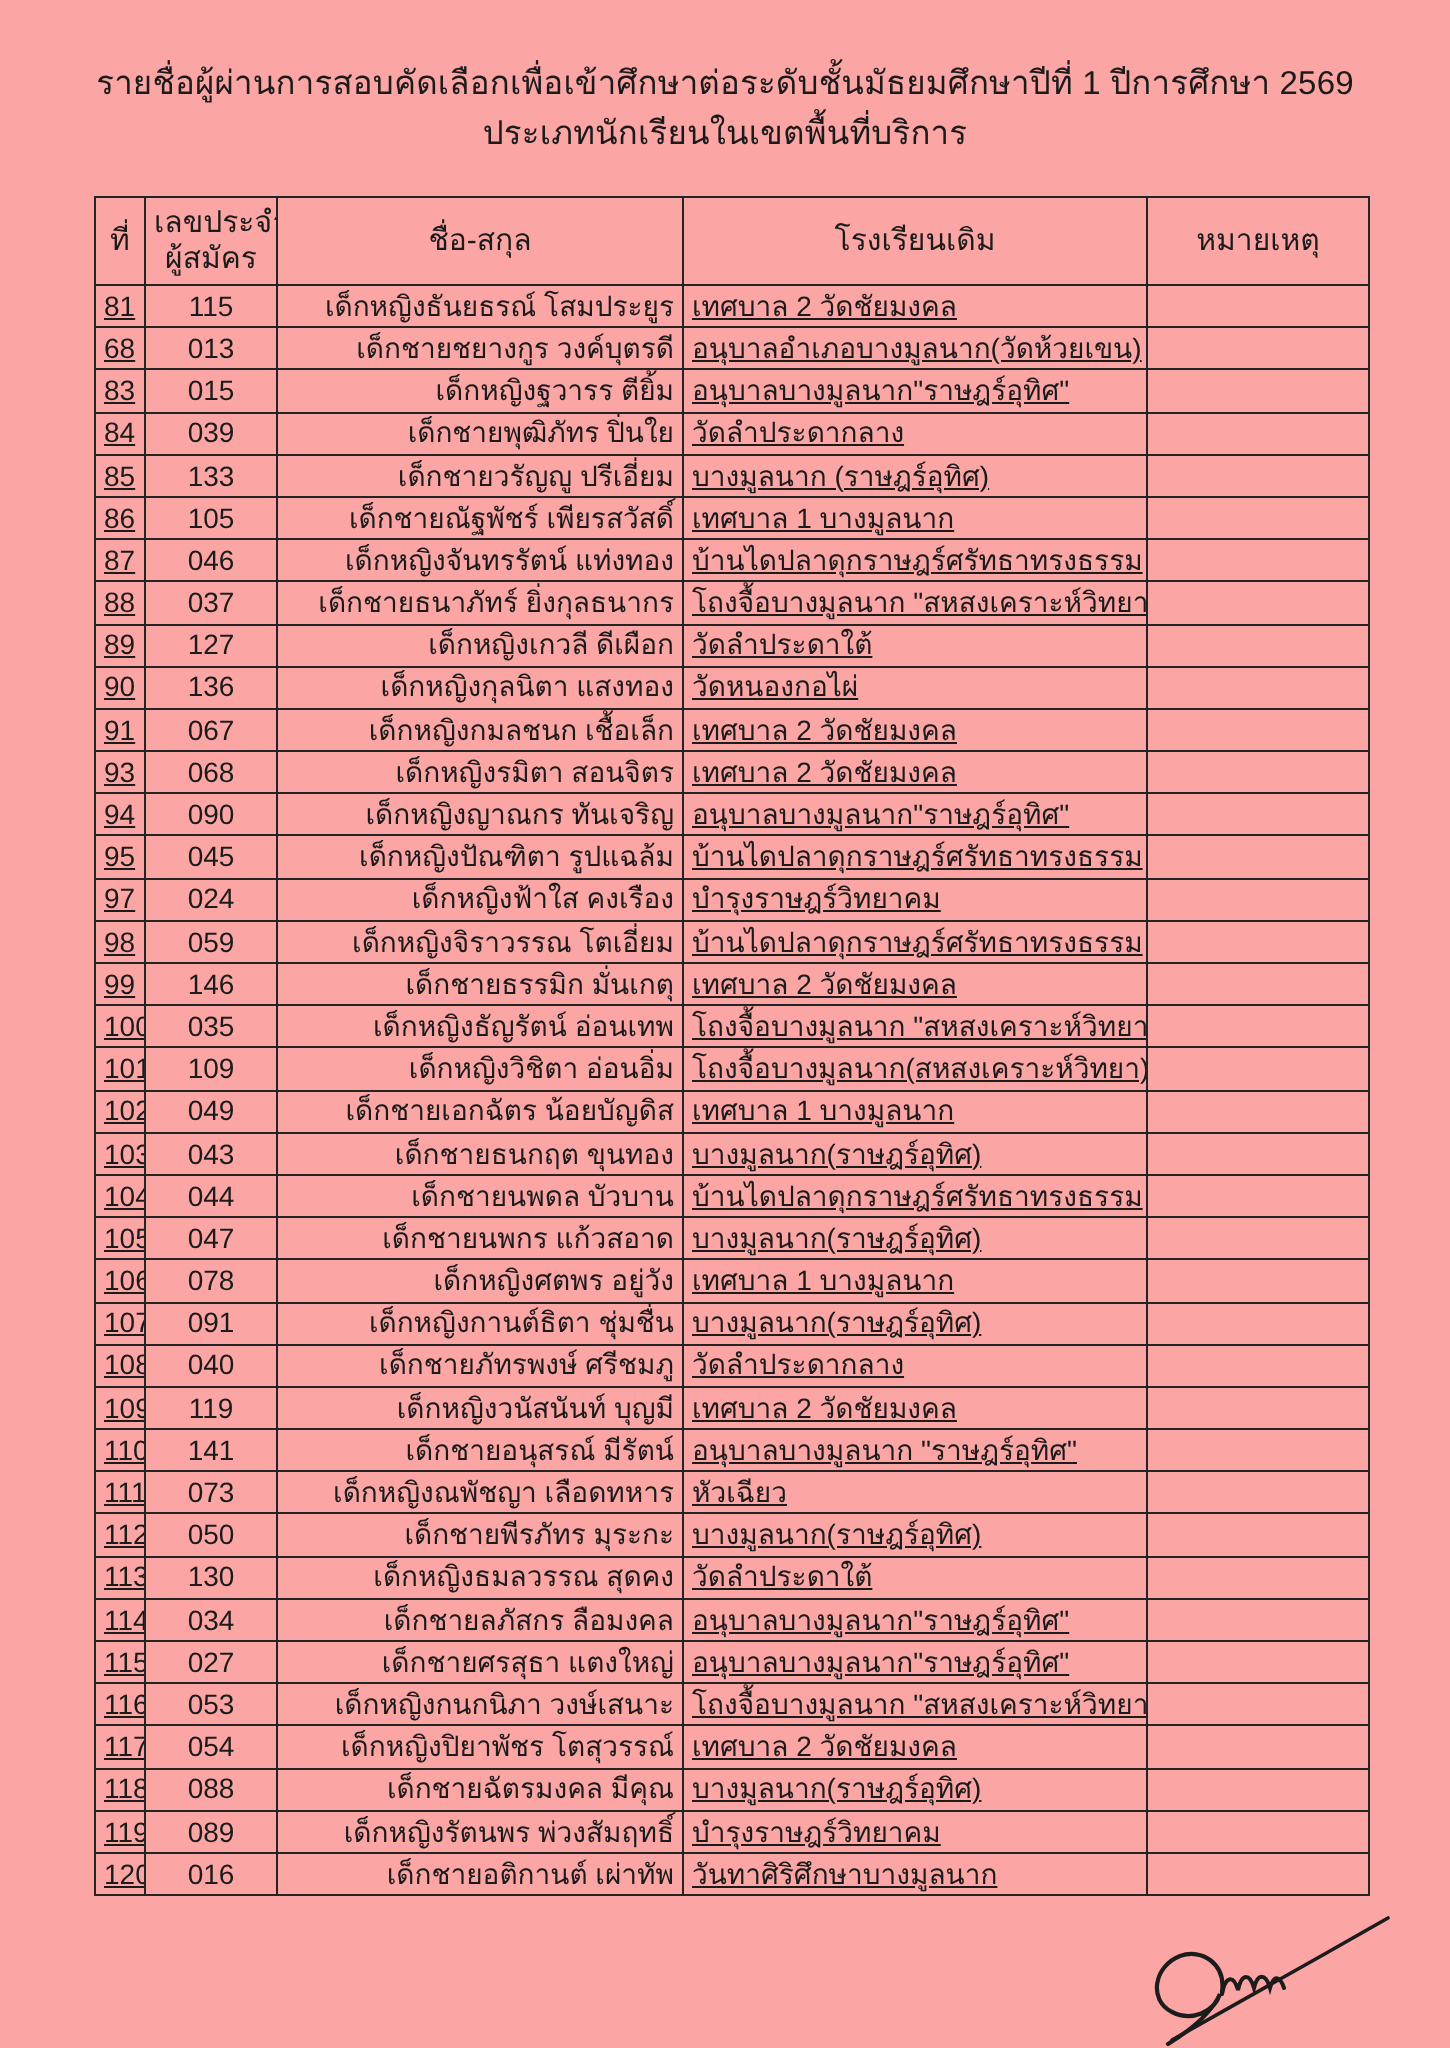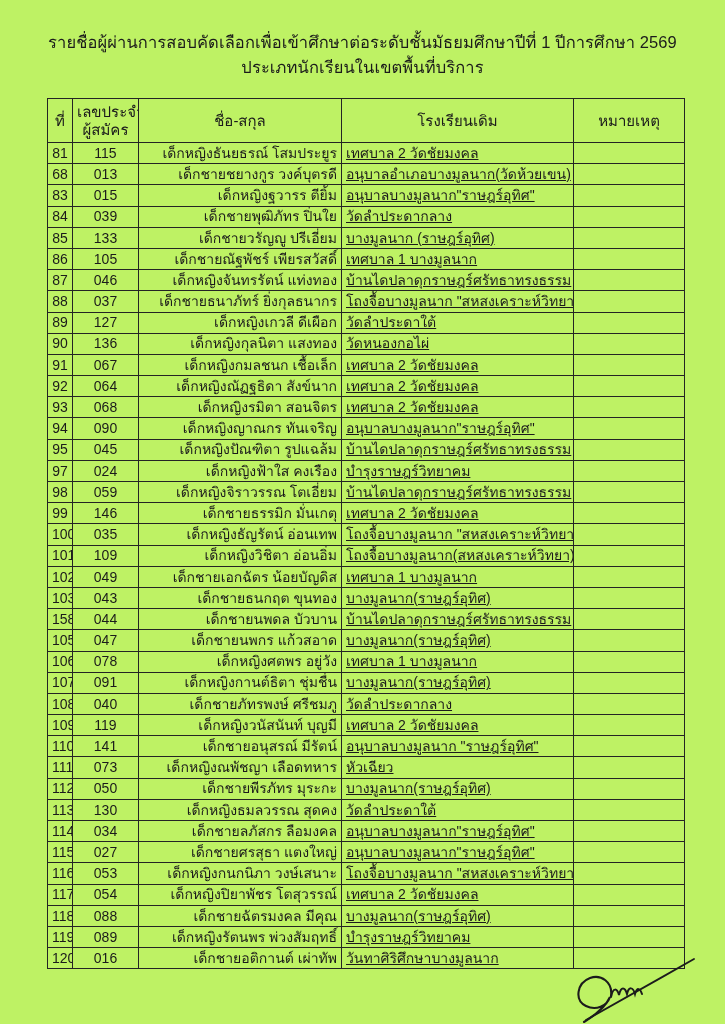--- a/index.html
+++ b/index.html
@@ -6,21 +6,21 @@
     margin: 0;
     padding: 0;
     background: #e8e8e6;
     font-family: "Liberation Sans", "DejaVu Sans", sans-serif;
   }
   .page {
     position: relative;
     width: 725px;
     height: 1024px;
     margin: 0 auto;
-    background: #bef264;
+    background: #fca5a5;
     color: #1b1b1b;
     overflow: hidden;
   }
   .doc-header {
     position: absolute;
     top: 30px;
     left: 0;
     width: 100%;
     text-align: center;
   }
@@ -50,21 +50,21 @@
     text-align: center;
     vertical-align: middle;
     line-height: 18px;
   }
   .list-table tbody td {
     height: 20.2px;
     font-size: 14px;
     line-height: 1.05;
     vertical-align: middle;
   }
-  .c-no     { text-align: center; }
+  .c-no     { text-align: left; text-decoration: underline; }
   .c-id     { text-align: center; }
   .c-name   { text-align: right; }
   .c-school { text-align: left; text-decoration: underline; }
   .c-remark { text-align: left; }
   .signature {
     position: absolute;
     left: 553px;
     top: 950px;
     width: 150px;
     height: 74px;
@@ -181,27 +181,20 @@
       <td class="c-remark"></td>
     </tr>
         <tr>
       <td class="c-no">91</td>
       <td class="c-id">067</td>
       <td class="c-name">เด็กหญิงกมลชนก เชื้อเล็ก</td>
       <td class="c-school">เทศบาล 2 วัดชัยมงคล</td>
       <td class="c-remark"></td>
     </tr>
         <tr>
-      <td class="c-no">92</td>
-      <td class="c-id">064</td>
-      <td class="c-name">เด็กหญิงณัฏฐธิดา  สังข์นาก</td>
-      <td class="c-school">เทศบาล 2 วัดชัยมงคล</td>
-      <td class="c-remark"></td>
-    </tr>
-        <tr>
       <td class="c-no">93</td>
       <td class="c-id">068</td>
       <td class="c-name">เด็กหญิงรมิตา สอนจิตร</td>
       <td class="c-school">เทศบาล 2 วัดชัยมงคล</td>
       <td class="c-remark"></td>
     </tr>
         <tr>
       <td class="c-no">94</td>
       <td class="c-id">090</td>
       <td class="c-name">เด็กหญิงญาณกร ทันเจริญ</td>
@@ -258,21 +251,21 @@
       <td class="c-remark"></td>
     </tr>
         <tr>
       <td class="c-no">103</td>
       <td class="c-id">043</td>
       <td class="c-name">เด็กชายธนกฤต  ขุนทอง</td>
       <td class="c-school">บางมูลนาก(ราษฎร์อุทิศ)</td>
       <td class="c-remark"></td>
     </tr>
         <tr>
-      <td class="c-no">158</td>
+      <td class="c-no">104</td>
       <td class="c-id">044</td>
       <td class="c-name">เด็กชายนพดล  บัวบาน</td>
       <td class="c-school">บ้านไดปลาดุกราษฎร์ศรัทธาทรงธรรม</td>
       <td class="c-remark"></td>
     </tr>
         <tr>
       <td class="c-no">105</td>
       <td class="c-id">047</td>
       <td class="c-name">เด็กชายนพกร  แก้วสอาด</td>
       <td class="c-school">บางมูลนาก(ราษฎร์อุทิศ)</td>

